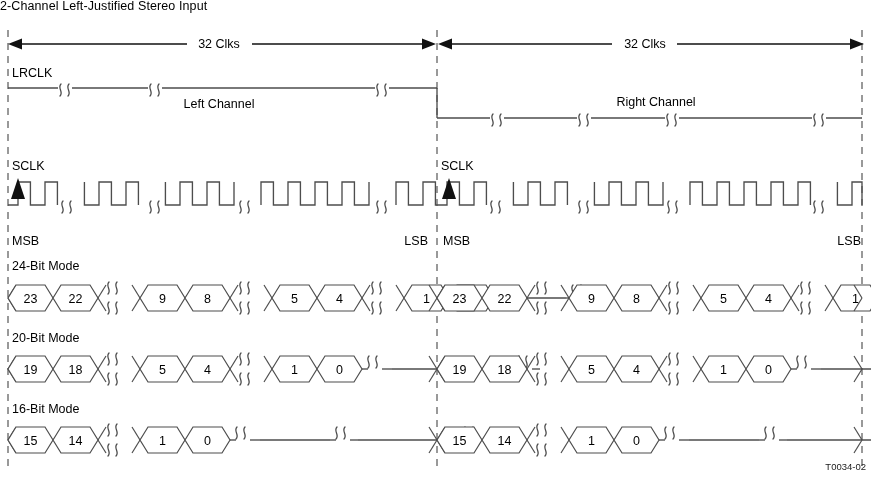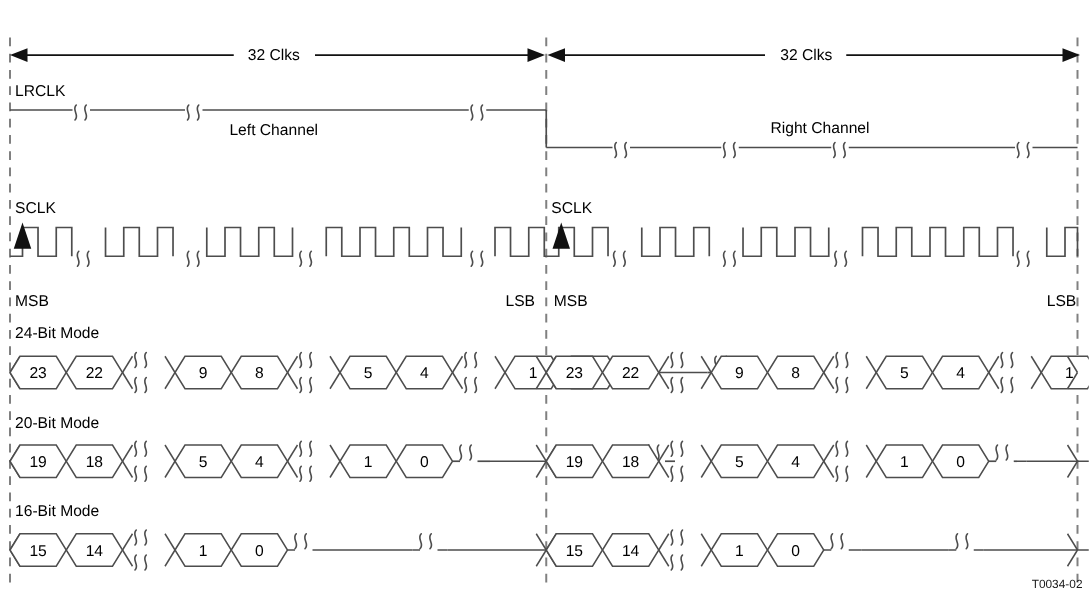--- a/index.html
+++ b/index.html
@@ -83,20 +83,21 @@
     stroke: #4d4d4d;
     stroke-width: 1.3;
     stroke-linecap: round;
   }
 </style>
 </head>
 <body>
 
 <div id="figure-root">
 
+  <div class="fig-title">2-Channel Left-Justified Stereo Input</div>
 
   <svg id="timing-svg" viewBox="0 0 871 479">
 
     <line class="dash" x1="8" y1="30" x2="8" y2="470"></line>
     <line class="dash" x1="437" y1="30" x2="437" y2="470"></line>
     <line class="dash" x1="862" y1="30" x2="862" y2="470"></line>
 
     <g>
       <line class="dimline" x1="16" y1="44" x2="187" y2="44"></line>
       <line class="dimline" x1="252" y1="44" x2="428" y2="44"></line>

